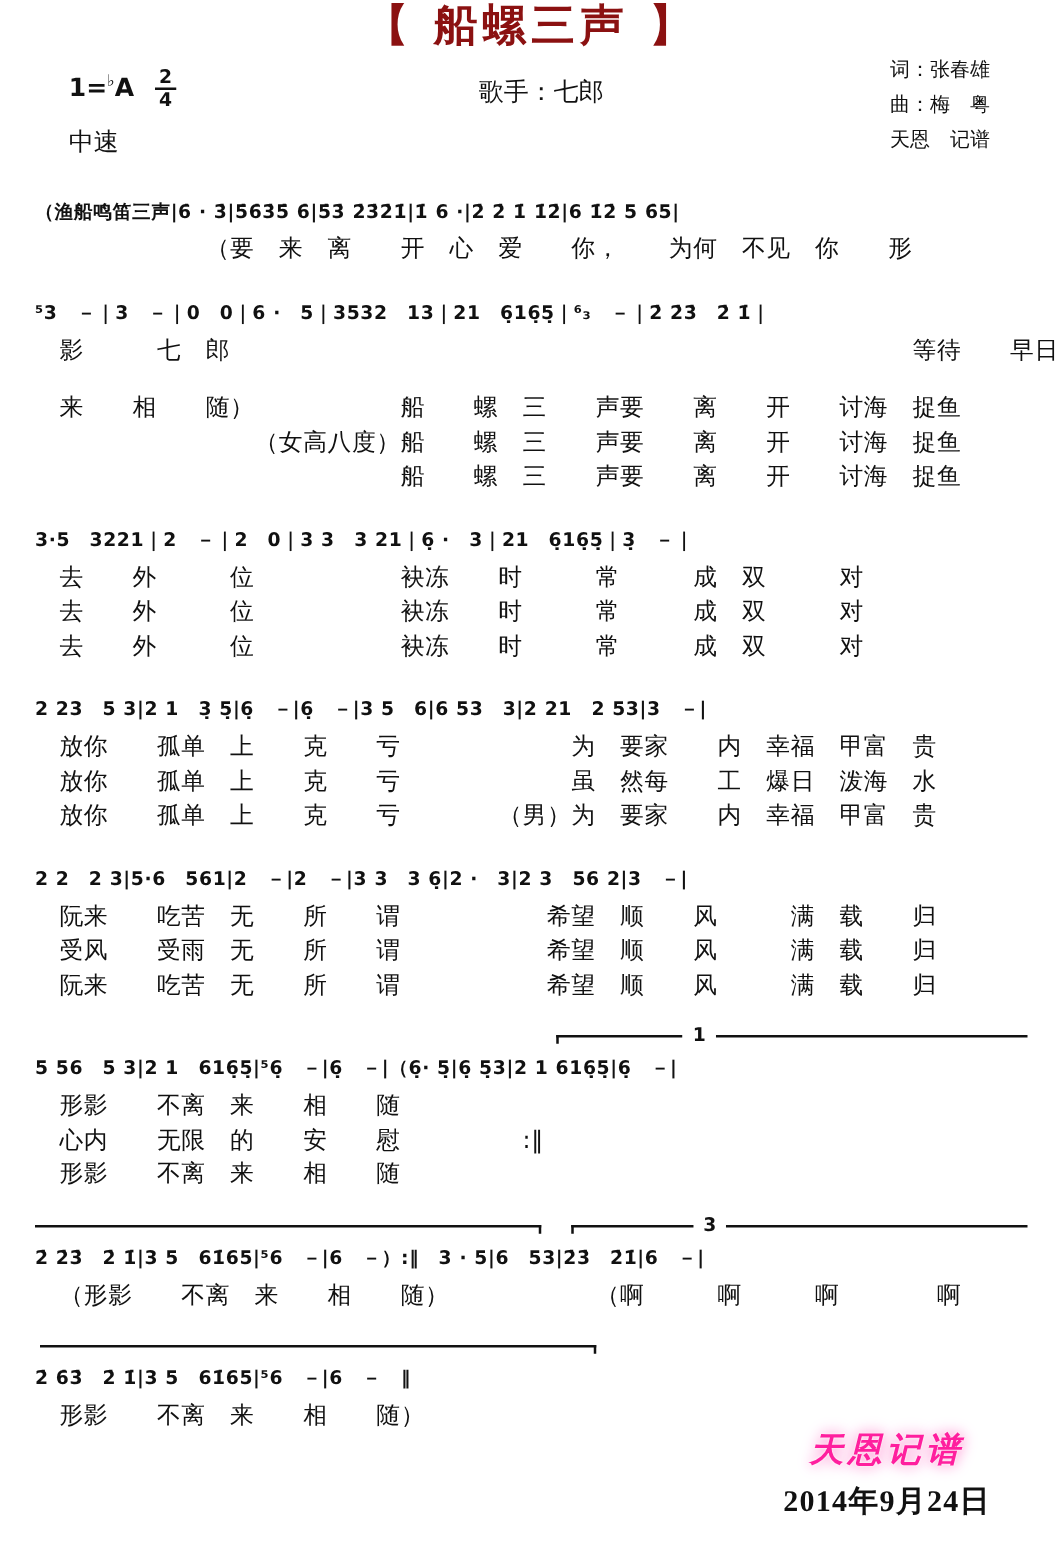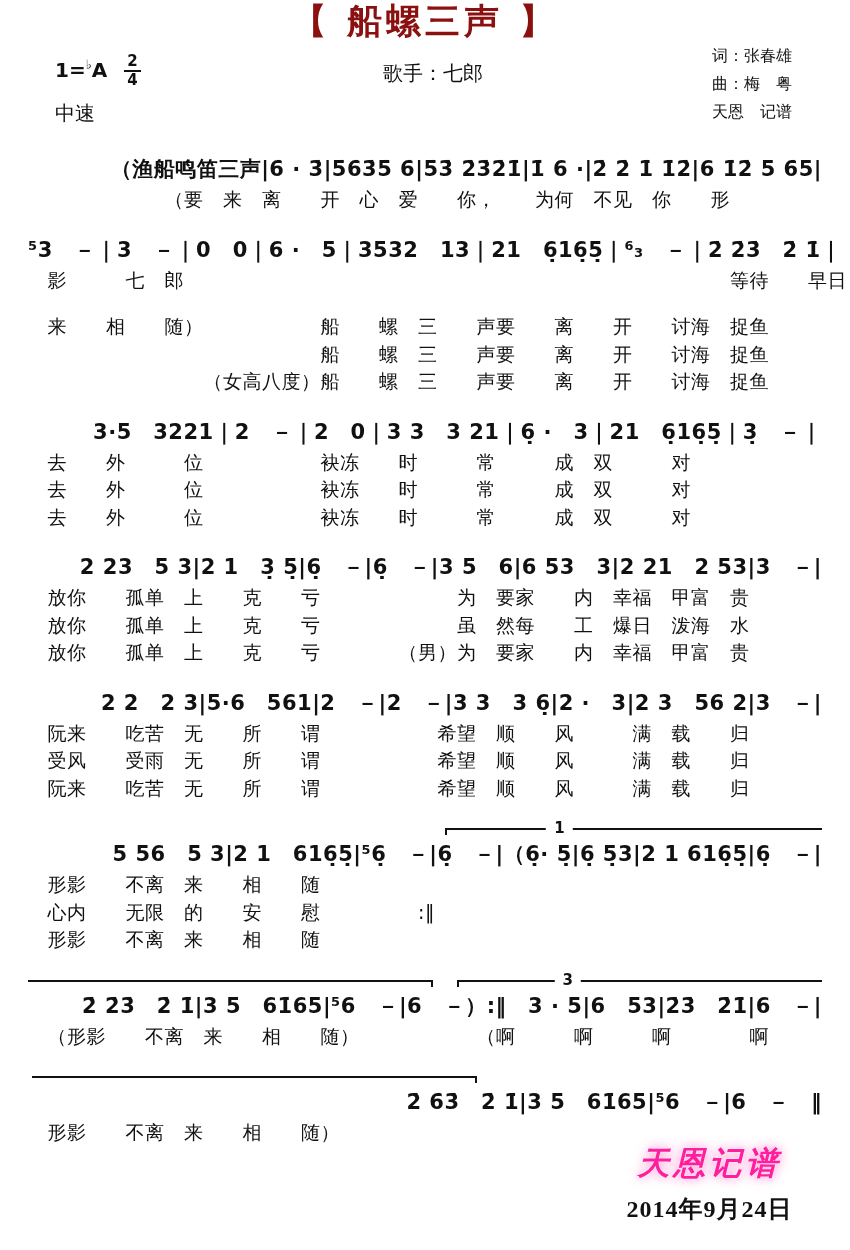--- a/index.html
+++ b/index.html
@@ -25,38 +25,38 @@
   .keysig sup{font-size:13px;vertical-align:super;}
   .frac{display:inline-flex;flex-direction:column;vertical-align:middle;margin-left:10px;line-height:1;text-align:center;font-size:15px;}
   .frac .num{border-bottom:2px solid var(--ink);padding:0 3px 1px;}
   .frac .den{padding-top:1px;}
   .tempo{position:absolute;left:55px;top:52px;font-size:20px;}
   .singer{position:absolute;left:16px;right:0;top:12px;text-align:center;font-size:20px;}
   .credits{position:absolute;right:58px;top:-6px;font-size:16px;line-height:28px;text-align:left;}
   .score{padding:0 28px;margin-top:12px;}
   .system{margin-bottom:19px;}
   .notes-line{
-    font-size:21px;font-weight:bold;line-height:34px;
-    letter-spacing:0.5px;white-space:pre;text-align:right;
+    font-size:15px;font-weight:bold;line-height:34px;
+    letter-spacing:0.5px;white-space:pre;
   }
   .lyric-line{
     font-size:19px;line-height:27.5px;letter-spacing:0.5px;
     white-space:pre;font-weight:500;
   }
   .bracket-row{position:relative;height:16px;}
   .bracket{position:absolute;top:7px;height:7px;border-top:2px solid var(--ink);box-sizing:border-box;}
   .bracket.tl{border-left:2px solid var(--ink);}
   .bracket.tr{border-right:2px solid var(--ink);}
   .bracket-label{
     position:absolute;top:-9px;left:30%;transform:translateX(-50%);
     background:var(--bg);padding:0 8px;font-size:15px;font-weight:bold;line-height:1;
   }
   .footer{position:absolute;top:1142px;right:28px;width:225px;text-align:center;}
   .watermark{
-    font-size:32px;font-weight:bold;font-style:italic;letter-spacing:4px;
+    font-size:27px;font-weight:bold;font-style:italic;letter-spacing:4px;
     color:var(--watermark-color);
     text-shadow:0 0 2px #ffffff,0 0 9px var(--watermark-glow),0 0 14px var(--watermark-glow);
   }
   .date{
     margin-top:7px;font-family:"Liberation Serif","DejaVu Serif",serif;
     font-size:24px;font-weight:bold;letter-spacing:1px;color:var(--ink);
   }
 </style>
 </head>
 <body>
@@ -84,22 +84,22 @@
     <div class="system">
       <div class="notes-line">（渔船鸣笛三声|6̇ · 3̇|5̇6̇3̇5̇ 6̇|5̇3̇ 2̇3̇2̇1̇|1̇ 6 ·|2̇ 2̇ 1̇ 1̇2̇|6 1̇2̇ 5 6̇5|</div>
       <div class="lyric-line">　　　　　　　（要　来　离　　开　心　爱　　你，　　为何　不见　你　　形</div>
     </div>
     <div class="system">
       <div class="notes-line">⁵3　－｜3　－｜0　0｜6 ·　5｜3532　13｜21　6̣16̣5̣｜⁶₃　－｜2̇ 2̇3̇　2̇ 1̇｜</div>
       <div class="lyric-line">　影　　　七　郎　　　　　　　　　　　　　　　　　　　　　　　　　　　　等待　　早日</div>
     </div>
     <div class="system">
       <div class="lyric-line">　来　　相　　随）　　　　　　船　　螺　三　　声要　　离　　开　　讨海　捉鱼</div>
+      <div class="lyric-line">　　　　　　　　　（女高八度）船　　螺　三　　声要　　离　　开　　讨海　捉鱼</div>
       <div class="lyric-line">　　　　　　　　　　　　　　　船　　螺　三　　声要　　离　　开　　讨海　捉鱼</div>
-      <div class="lyric-line">　　　　　　　　　（女高八度）船　　螺　三　　声要　　离　　开　　讨海　捉鱼</div>
     </div>
     <div class="system">
       <div class="notes-line">3·5　3221｜2　－｜2　0｜3 3　3 21｜6̣ ·　3｜21　6̣16̣5̣｜3̣　－｜</div>
       <div class="lyric-line">　去　　外　　　位　　　　　　袂冻　　时　　　常　　　成　双　　　对</div>
       <div class="lyric-line">　去　　外　　　位　　　　　　袂冻　　时　　　常　　　成　双　　　对</div>
       <div class="lyric-line">　去　　外　　　位　　　　　　袂冻　　时　　　常　　　成　双　　　对</div>
     </div>
     <div class="system">
       <div class="notes-line">2 23　5 3|2 1　3̣ 5̣|6̣　－|6̣　－|3 5　6|6 53　3|2 21　2 53|3　－|</div>
       <div class="lyric-line">　放你　　孤单　上　　克　　亏　　　　　　　为　要家　　内　幸福　甲富　贵</div>

